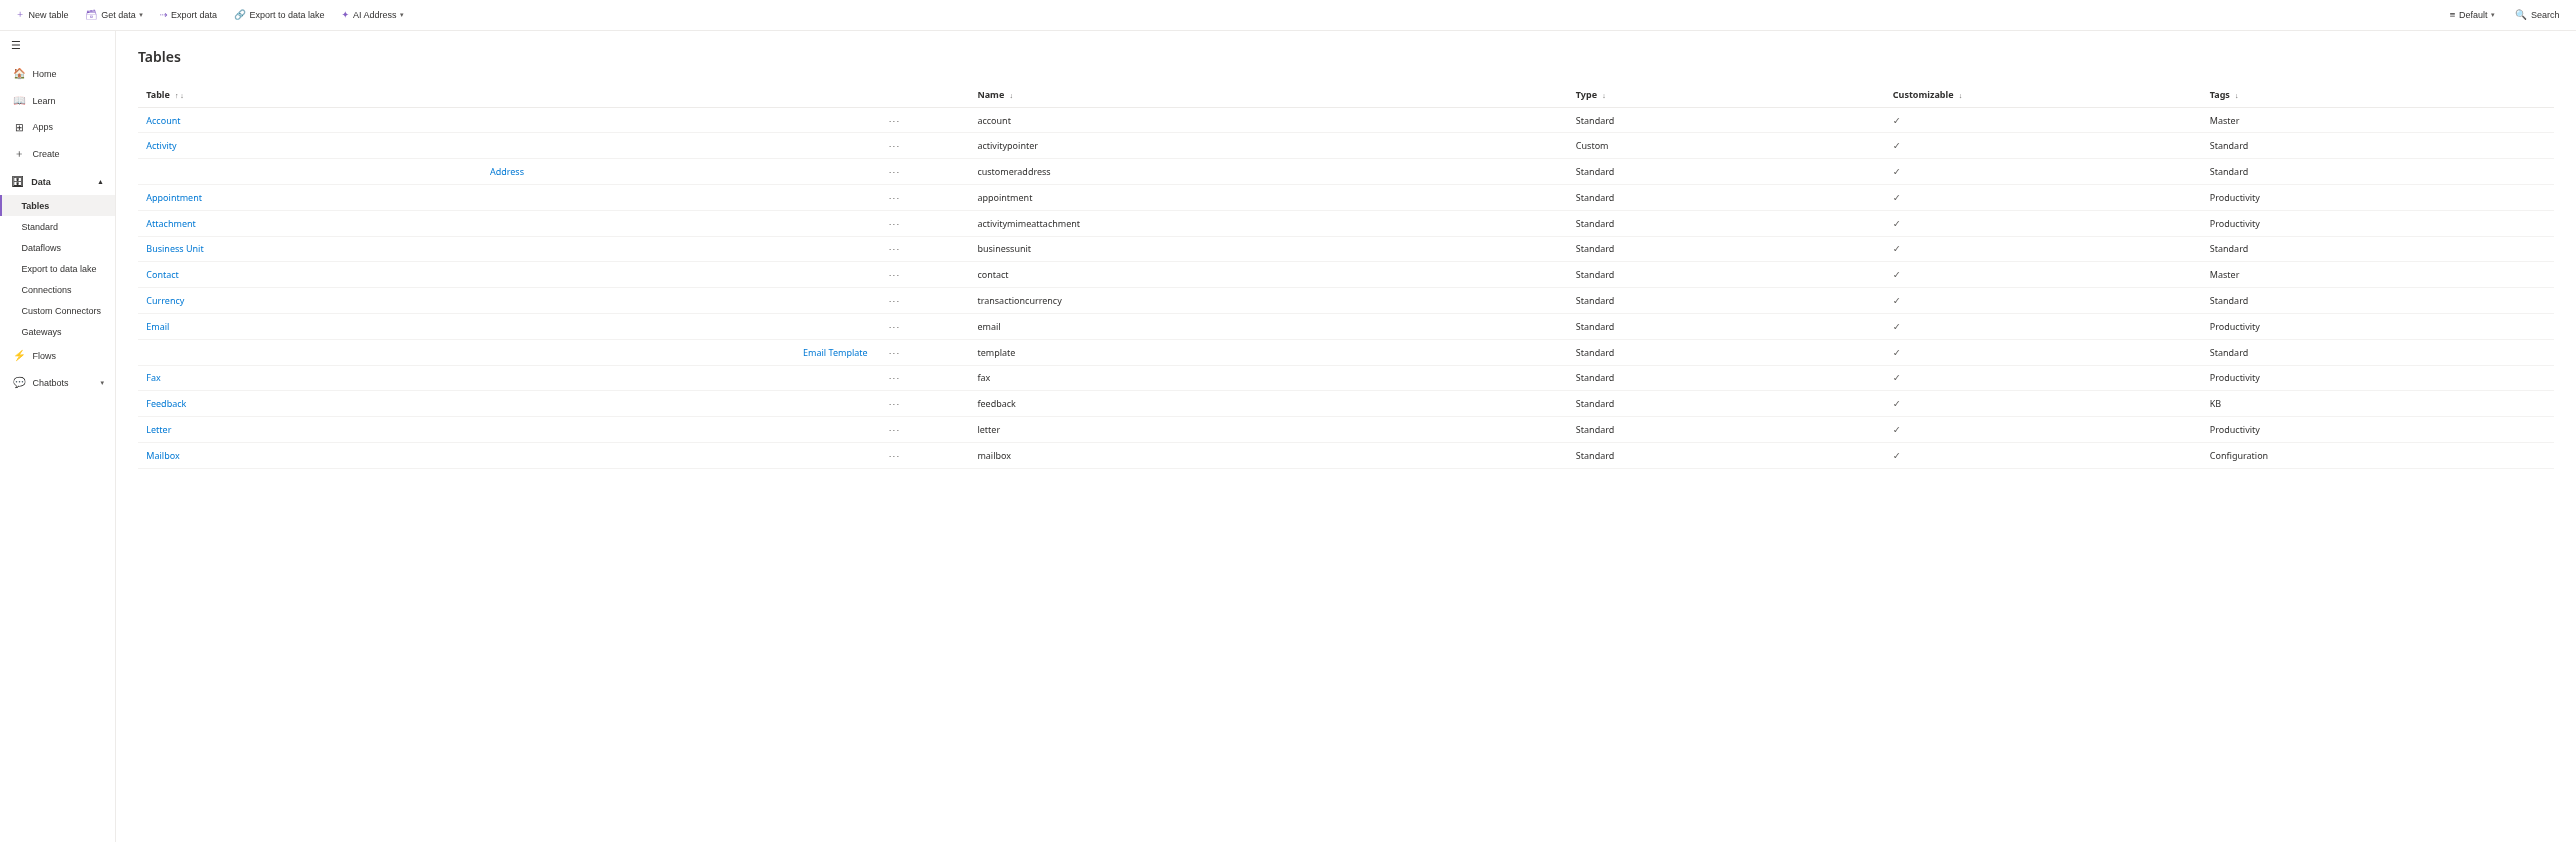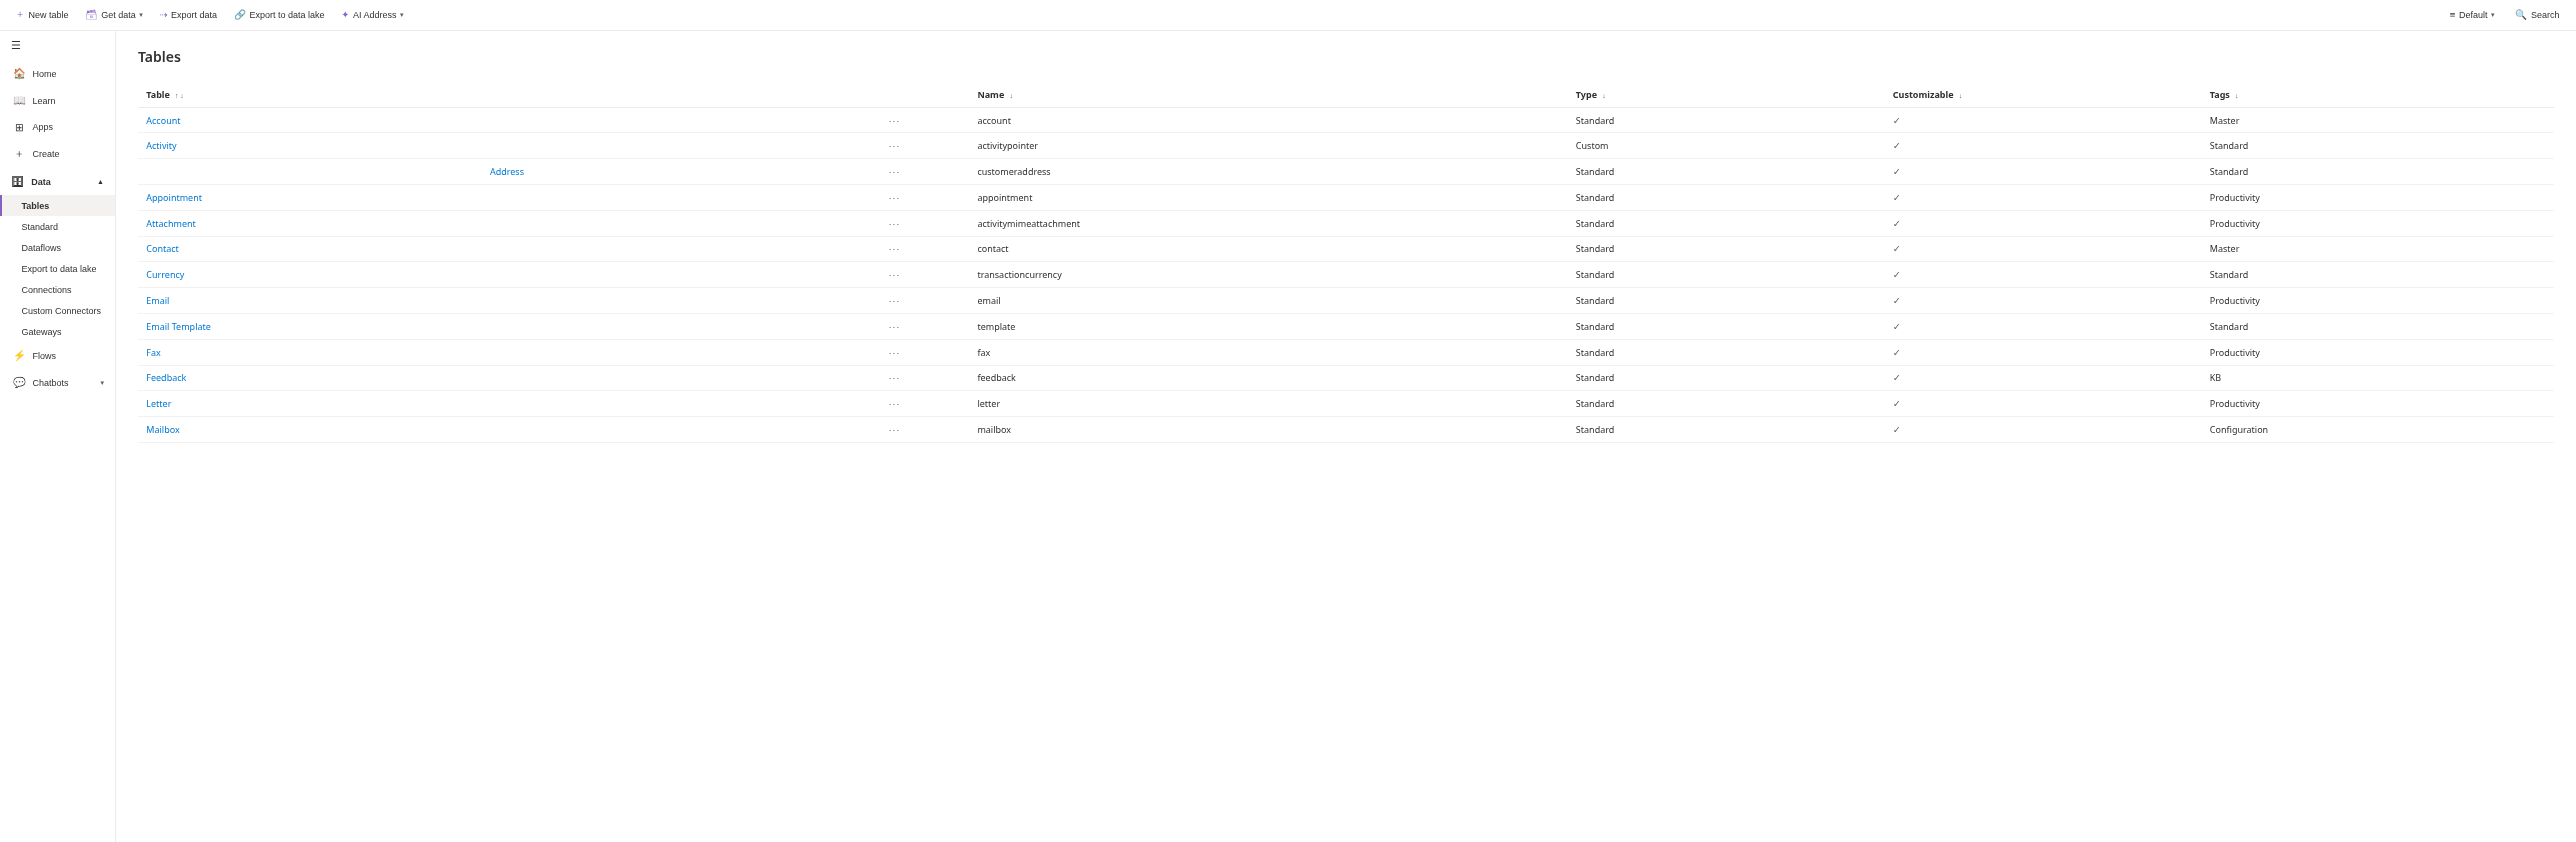--- a/index.html
+++ b/index.html
@@ -250,20 +250,28 @@
           </tr>
           <tr>
             <td style="color: rgb(0, 120, 212); cursor: pointer;">Attachment</td>
             <td><button class="dots-btn">···</button></td>
             <td>activitymimeattachment</td>
             <td>Standard</td>
             <td><span class="check-icon">✓</span></td>
             <td>Productivity</td>
           </tr>
           <tr>
+            <td style="color: rgb(0, 120, 212); cursor: pointer;">Business Unit</td>
+            <td><button class="dots-btn">···</button></td>
+            <td>businessunit</td>
+            <td>Standard</td>
+            <td><span class="check-icon">✓</span></td>
+            <td>Standard</td>
+          </tr>
+          <tr>
             <td style="color: rgb(0, 120, 212); cursor: pointer;">Contact</td>
             <td><button class="dots-btn">···</button></td>
             <td>contact</td>
             <td>Standard</td>
             <td><span class="check-icon">✓</span></td>
             <td>Master</td>
           </tr>
           <tr>
             <td style="color: rgb(0, 120, 212); cursor: pointer;">Currency</td>
             <td><button class="dots-btn">···</button></td>
@@ -274,21 +282,21 @@
           </tr>
           <tr>
             <td style="color: rgb(0, 120, 212); cursor: pointer;">Email</td>
             <td><button class="dots-btn">···</button></td>
             <td>email</td>
             <td>Standard</td>
             <td><span class="check-icon">✓</span></td>
             <td>Productivity</td>
           </tr>
           <tr>
-            <td style="color: rgb(0, 120, 212); cursor: pointer;">Email Template</td>
+            <td style="color: rgb(0, 120, 212); cursor: pointer; text-align: right;">Email Template</td>
             <td><button class="dots-btn">···</button></td>
             <td>template</td>
             <td>Standard</td>
             <td><span class="check-icon">✓</span></td>
             <td>Standard</td>
           </tr>
           <tr>
             <td style="color: rgb(0, 120, 212); cursor: pointer;">Fax</td>
             <td><button class="dots-btn">···</button></td>
             <td>fax</td>

